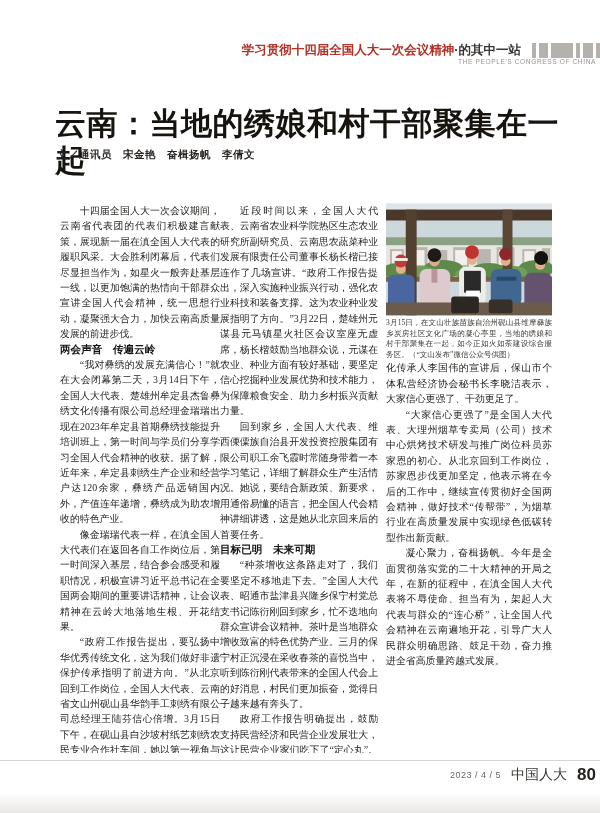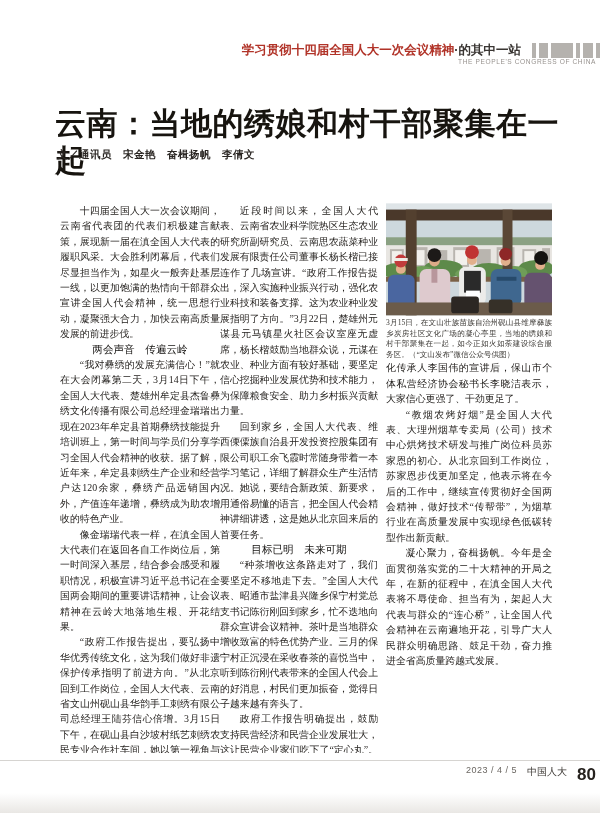--- a/index.html
+++ b/index.html
@@ -20,32 +20,32 @@
   .byline{position:absolute;top:148px;left:57px;font-size:10.5px;font-weight:bold;color:#2a2623;
           letter-spacing:.5px;}
   
   .columns{position:absolute;top:203px;left:60px;width:500px;height:550px;display:flex;}
   .col{font-size:9.9px;line-height:15.4px;text-align:justify;color:#262320;overflow:hidden;}
   .col-1{width:160px;margin-right:0;}
   .col-2{width:158px;margin-right:8px;}
   .col-3{width:166px;}
   .col p{margin:0;text-indent:2em;}
   .col p.cont{text-indent:0;}
-  .col h3{margin:0;font-size:10.6px;line-height:15.4px;text-align:center;text-indent:0;
-          color:#141210;font-family:"Liberation Sans",sans-serif;font-weight:normal;}
+  .col h3{margin:0;font-size:10.6px;line-height:15.4px;text-indent:0;
+          color:#141210;font-family:"Liberation Sans",sans-serif;font-weight:bold;}
   .photo{margin:0 0 2px 0;width:166px;height:113px;}
   .photo svg{display:block;}
   .caption{font-size:7.6px;line-height:10.6px;color:#3d3a36;text-align:justify;text-indent:0!important;
            margin:3px 0 7px 0;}
   
   .rule{position:absolute;top:760px;left:0;right:0;height:1px;background:#d6d4d1;}
-  .footer{position:absolute;top:765px;right:40px;display:flex;align-items:flex-start;
+  .footer{position:absolute;top:765px;right:40px;display:flex;align-items:center;
           font-family:"Liberation Sans",sans-serif;}
   .f-date{font-size:9px;color:#6b6762;letter-spacing:.5px;}
-  .f-mag{font-size:10px;color:#3c3834;margin-left:10px;}
+  .f-mag{font-size:14px;color:#3c3834;margin-left:10px;}
   .f-num{font-size:17px;font-weight:bold;color:#26221e;margin-left:10px;}
   .bottom-edge{position:absolute;left:0;right:0;bottom:0;height:20px;
                background:linear-gradient(#ffffff,#e9e7e4);}
 </style>
 </head>
 <body>
 
 <div class="page">
 
   <div class="kicker">
@@ -151,21 +151,21 @@
             <circle cx="157" cy="55" r="7" fill="#141210"></circle>
           </g>
           <rect y="100" width="168" height="13" fill="#6b5b4a"></rect>
           <rect x="66" y="94" width="28" height="17" rx="3" fill="#2c2723"></rect>
           <rect x="104" y="97" width="24" height="14" rx="3" fill="#363028"></rect>
         </svg>
       </figure>
       <p class="caption">3月15日，在文山壮族苗族自治州砚山县维摩彝族乡炭房社区文化广场的凝心亭里，当地的绣娘和村干部聚集在一起，如今正如火如荼建设综合服务区。（“文山发布”微信公众号供图）</p>
       <div id="col-2">
           <p class="cont">化传承人李国伟的宣讲后，保山市个体私营经济协会秘书长李晓洁表示，大家信心更强了、干劲更足了。</p>
-          <p>“教烟农烤好烟”是全国人大代表、大理州烟草专卖局（公司）技术中心烘烤技术研发与推广岗位科员苏家恩的初心。从北京回到工作岗位，苏家恩步伐更加坚定，他表示将在今后的工作中，继续宣传贯彻好全国两会精神，做好技术“传帮带”，为烟草行业在高质量发展中实现绿色低碳转型作出新贡献。</p>
+          <p>“大家信心更强了”是全国人大代表、大理州烟草专卖局（公司）技术中心烘烤技术研发与推广岗位科员苏家恩的初心。从北京回到工作岗位，苏家恩步伐更加坚定，他表示将在今后的工作中，继续宣传贯彻好全国两会精神，做好技术“传帮带”，为烟草行业在高质量发展中实现绿色低碳转型作出新贡献。</p>
           <p>凝心聚力，奋楫扬帆。今年是全面贯彻落实党的二十大精神的开局之年，在新的征程中，在滇全国人大代表将不辱使命、担当有为，架起人大代表与群众的“连心桥”，让全国人代会精神在云南遍地开花，引导广大人民群众明确思路、鼓足干劲，奋力推进全省高质量跨越式发展。</p>
         </div>
     </div>
   </div>
 
   <div class="rule"></div>
   <div class="footer">
     <span class="f-date">2023 / 4 / 5</span>
     <span class="f-mag">中国人大</span>
     <span class="f-num">80</span>

